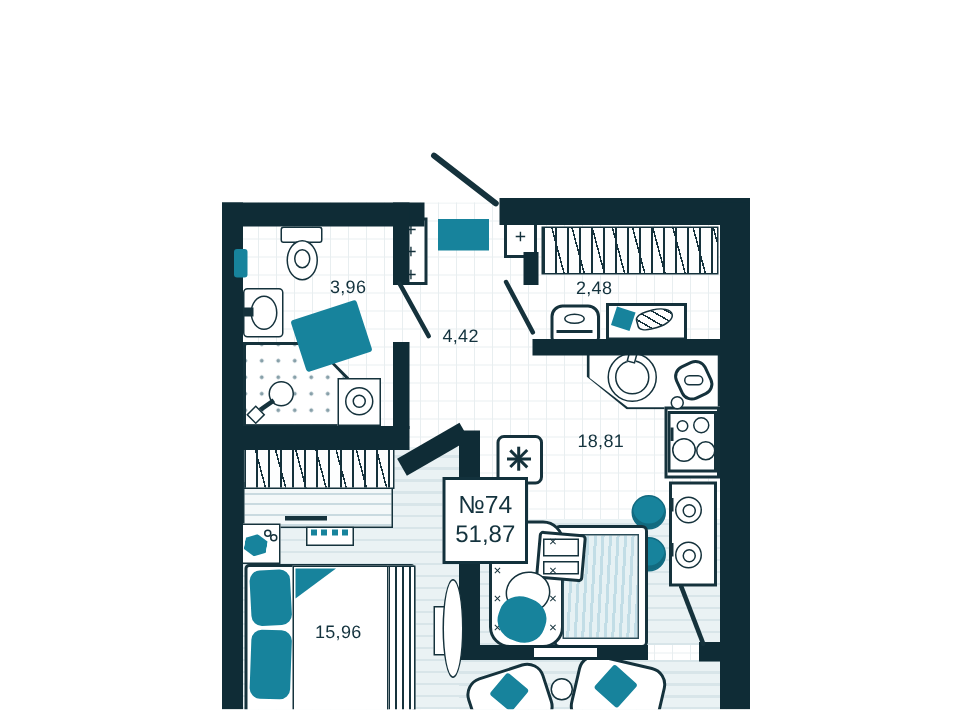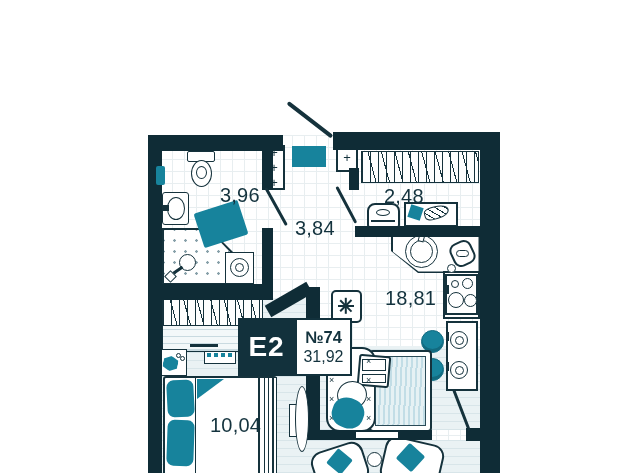--- a/index.html
+++ b/index.html
@@ -3,42 +3,42 @@
 <meta charset="utf-8">
 <style>
   html,body{margin:0;padding:0;background:#fff}
   #plan{position:relative;width:640px;height:473px;background:#fff;overflow:hidden;
         font-family:"Liberation Sans","DejaVu Sans",sans-serif;color:#14333e}
   .abs{position:absolute;box-sizing:border-box}
   .wall{background:#0f2c36;z-index:4}
   .furn{background:#fff;border:1.5px solid #15323c;z-index:2}
   .furn2{background:#fff;border:2px solid #15323c;z-index:2}
   .teal{background:#17839c;z-index:2}
-  .lbl{font-size:20px;letter-spacing:.2px;white-space:nowrap;z-index:5}
+  .lbl{font-size:12px;letter-spacing:.2px;white-space:nowrap;z-index:5}
   .tile{background-color:#fff;
         background-image:linear-gradient(#e8eef0 1px,transparent 1px),
                          linear-gradient(90deg,#e8eef0 1px,transparent 1px);
         background-size:12px 12px;z-index:0}
   .plank{background-color:#eaf2f4;
          background-image:repeating-linear-gradient(0deg,#d8e5e9 0 1.5px,transparent 1.5px 8px);
          z-index:1}
   .hatch{background-color:#fdfefe;border:1.5px solid #15323c;z-index:2;
          background-image:repeating-linear-gradient(90deg,#15323c 0 1.3px,transparent 1.3px 8px),
                           repeating-linear-gradient(75deg,#15323c 0 1px,transparent 1px 13px)}
   .shelf{background-color:#f3f8f9;border:1.5px solid #15323c;border-top:none;z-index:2;
          background-image:repeating-linear-gradient(0deg,#c9dae0 0 1.5px,transparent 1.5px 7px)}
   .dots{background-image:radial-gradient(#87a0a9 1.1px,transparent 1.5px);
         background-size:11px 11px;background-position:5px 5px}
   .leaf{background:#15323c;height:3px;border-radius:2px;z-index:4}
   .circ{border-radius:50%}
   .ctr{display:flex;align-items:center;justify-content:center}
   .badge-dark{background:#12313c;color:#fff;font-size:28px;font-weight:bold;letter-spacing:1px;z-index:6}
   .badge-white{background:#fff;border:2.5px solid #12313c;z-index:6;display:flex;flex-direction:column;
                align-items:center;justify-content:center;line-height:1.25}
-  .num{font-size:16.5px;font-weight:bold}
+  .num{font-size:16.5px;font-weight:normal}
   .area{font-size:16px}
   .plus{font-size:13px;color:#15323c;line-height:1;z-index:3}
   .stitch{font-size:9px;line-height:19px;white-space:pre-line;color:#15323c;z-index:3}
   .snowbar{position:absolute;width:16px;height:1.6px;background:#15323c}
 </style>
 </head>
 <body>
 
 <div id="plan">
 
@@ -178,24 +178,23 @@
   <div class="abs" style="left:196.5px;top:378.5px;width:0;height:0;border-top:20px solid #17839c;border-right:27px solid transparent;z-index:3"></div>
   <div class="abs furn" style="left:258px;top:377px;width:19px;height:98px;z-index:3;background-image:repeating-linear-gradient(90deg,#15323c 0 1.2px,#fff 1.2px 4.5px)"></div>
 
   <div class="abs furn2" style="left:313px;top:446px;width:54px;height:42px;border-radius:12px;transform:rotate(-18deg)"></div>
   <div class="abs teal" style="left:330px;top:452px;width:19px;height:19px;border-radius:2px;transform:rotate(40deg);z-index:3"></div>
   <div class="abs furn circ" style="left:367px;top:452px;width:15px;height:15px;z-index:2"></div>
   <div class="abs furn2" style="left:382px;top:440px;width:60px;height:47px;border-radius:12px;transform:rotate(13deg)"></div>
   <div class="abs teal" style="left:400px;top:447px;width:21px;height:21px;border-radius:2px;transform:rotate(42deg);z-index:3"></div>
 
   <div class="abs lbl" style="left:220px;top:184px">3,96</div>
-  <div class="abs lbl" style="left:295px;top:217px">3,84</div>
+  <div class="abs lbl" style="left:295px;top:217px">4,42</div>
   <div class="abs lbl" style="left:384px;top:185px">2,48</div>
   <div class="abs lbl" style="left:385px;top:287px">18,81</div>
-  <div class="abs lbl" style="left:210px;top:414px">10,04</div>
-
-  <div class="abs badge-dark ctr" style="left:238px;top:318px;width:57px;height:58px">E2</div>
+  <div class="abs lbl" style="left:210px;top:414px">15,96</div>
+
   <div class="abs badge-white" style="left:295px;top:318px;width:57px;height:58px">
     <span class="num">№74</span>
-    <span class="area">31,92</span>
+    <span class="area">51,87</span>
   </div>
 
 </div>
 
 </body></html>

